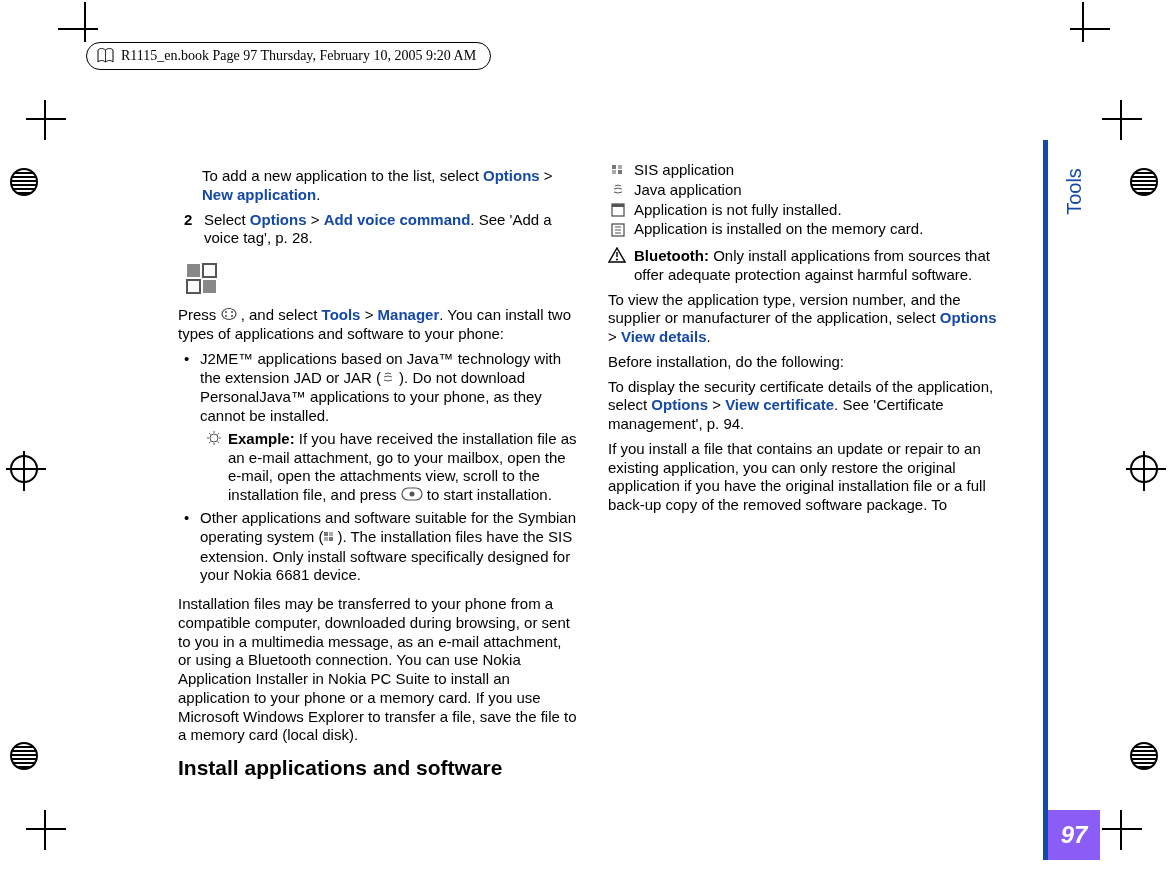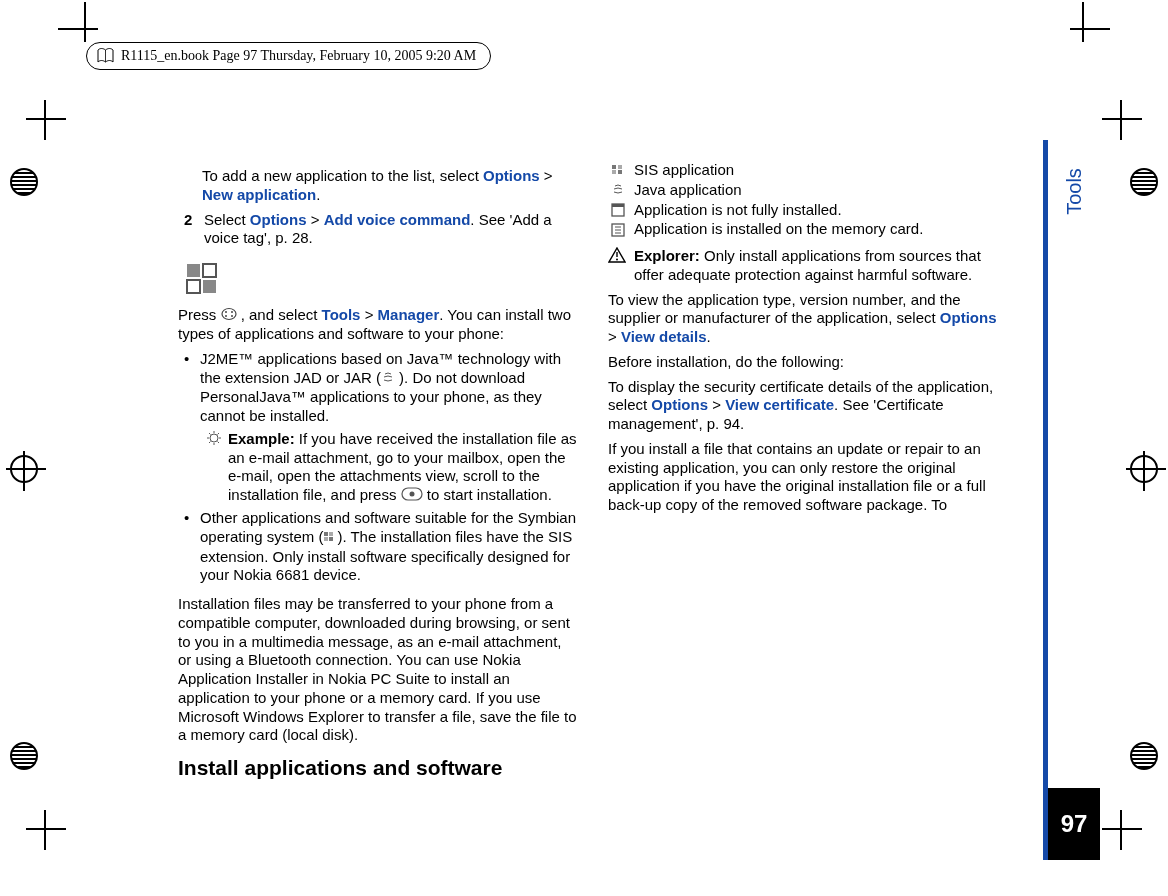--- a/index.html
+++ b/index.html
@@ -47,22 +47,22 @@
     position:absolute; right:68px; top:140px; width:52px; height:720px;
     display:flex; flex-direction:column; align-items:stretch;
   }
   .sidebar-top { flex:1; background:#fff; position:relative; }
   .sidebar-label {
     position:absolute; left:50%; top:40px; transform:translateX(-50%) rotate(-90deg);
     transform-origin:center; font-size:20px; color:#1449a8; font-weight:normal;
     white-space:nowrap;
   }
   .sidebar-bottom {
-    height:72px; background:#000000; color:#fff; display:flex;
-    align-items:center; justify-content:center; font-size:24px; font-weight:bold;
+    height:50px; background:#8b5cf6; color:#fff; display:flex;
+    align-items:center; justify-content:center; font-size:24px; font-weight:bold;font-style:italic;
   }
   .side-rule {
     position:absolute; right:120px; top:140px; width:5px; height:720px; background:#1449a8;
   }
 
   
   .page {
     position:absolute; left:178px; top:161px; width:830px; height:640px;
     column-count:2; column-gap:30px; column-fill:auto;
     line-height:1.25;
@@ -259,21 +259,21 @@
 
   <div class="important-row">
     <div class="ic">
       <svg width="18" height="16" viewBox="0 0 18 16">
           <polygon points="9,1 17,15 1,15" fill="none" stroke="#000" stroke-width="1.4"></polygon>
           <line x1="9" y1="5" x2="9" y2="10" stroke="#000" stroke-width="1.4"></line>
           <circle cx="9" cy="12.5" r="1" fill="#000"></circle>
         </svg>
     </div>
     <div>
-      <b>Explorer:</b><span> Only install applications from sources that offer adequate protection against harmful software.</span>
+      <b>Bluetooth:</b><span> Only install applications from sources that offer adequate protection against harmful software.</span>
     </div>
   </div>
 
   <div class="para">
     <span>To view the application type, version number, and the supplier or manufacturer of the application, select </span><span class="ui-link">Options</span><span> &gt; </span><span class="ui-link">View details</span><span>.</span>
   </div>
 
   <div class="para">Before installation, do the following:</div>
 
   <div class="para">

